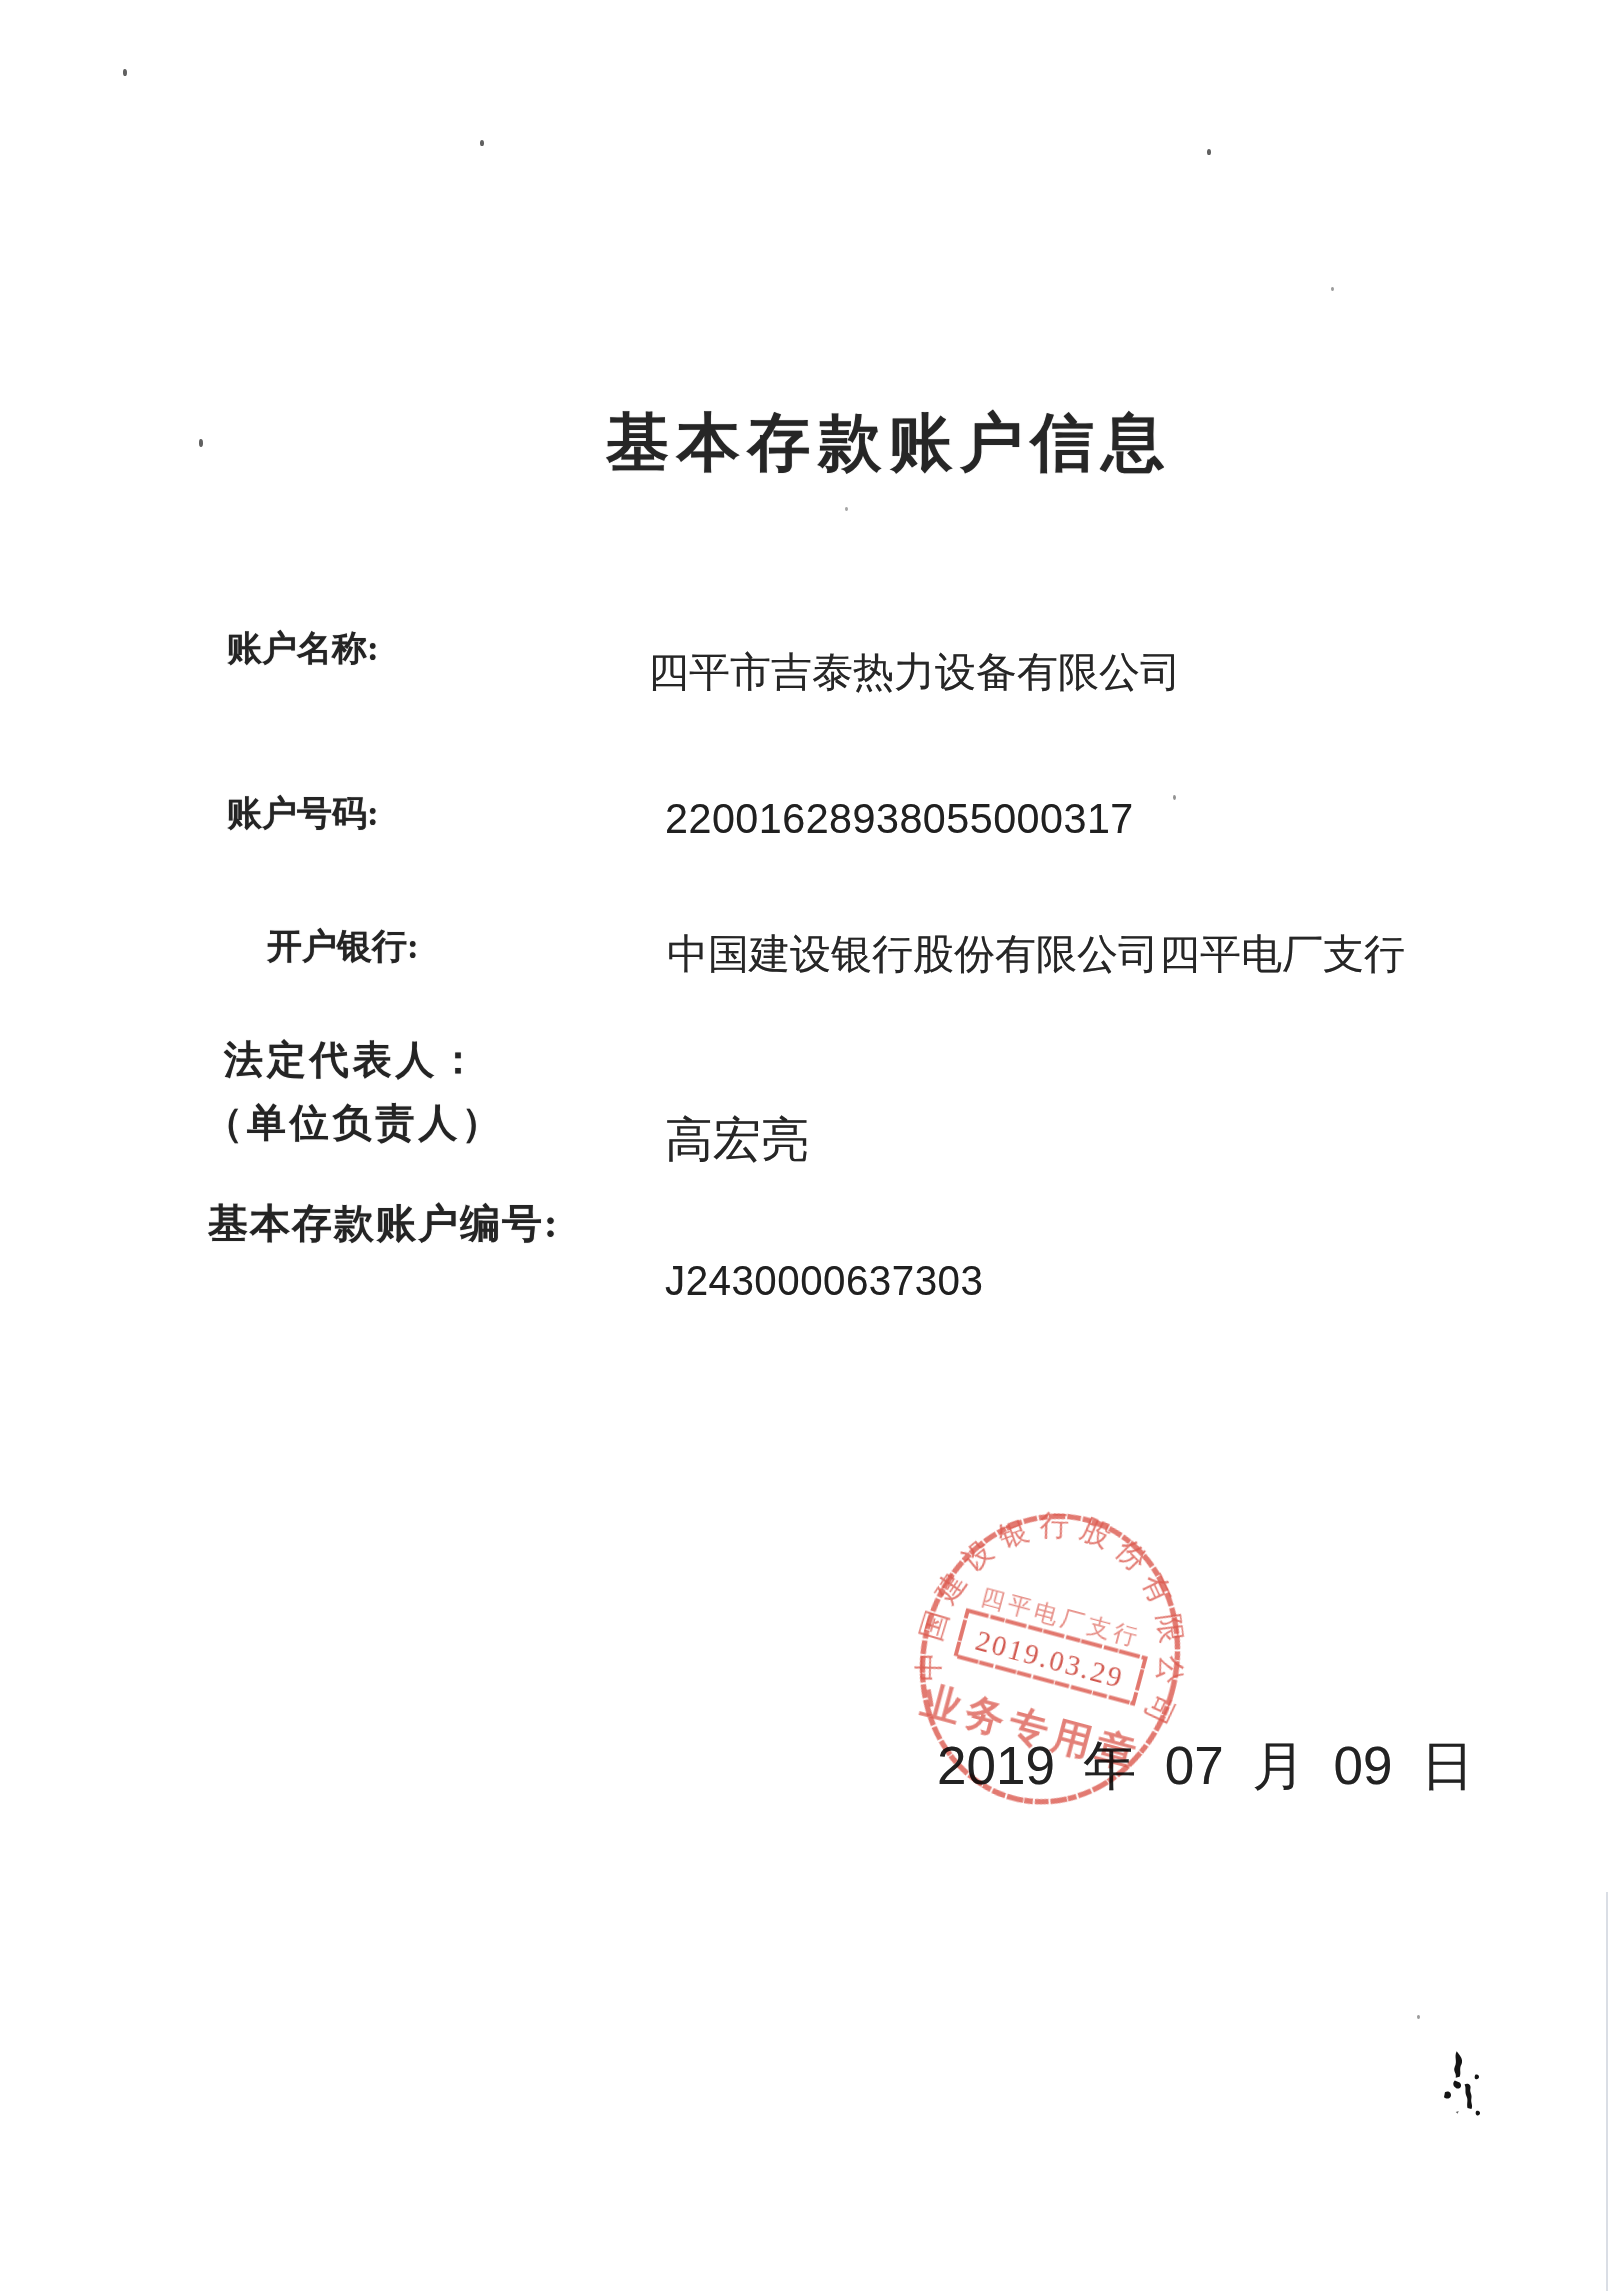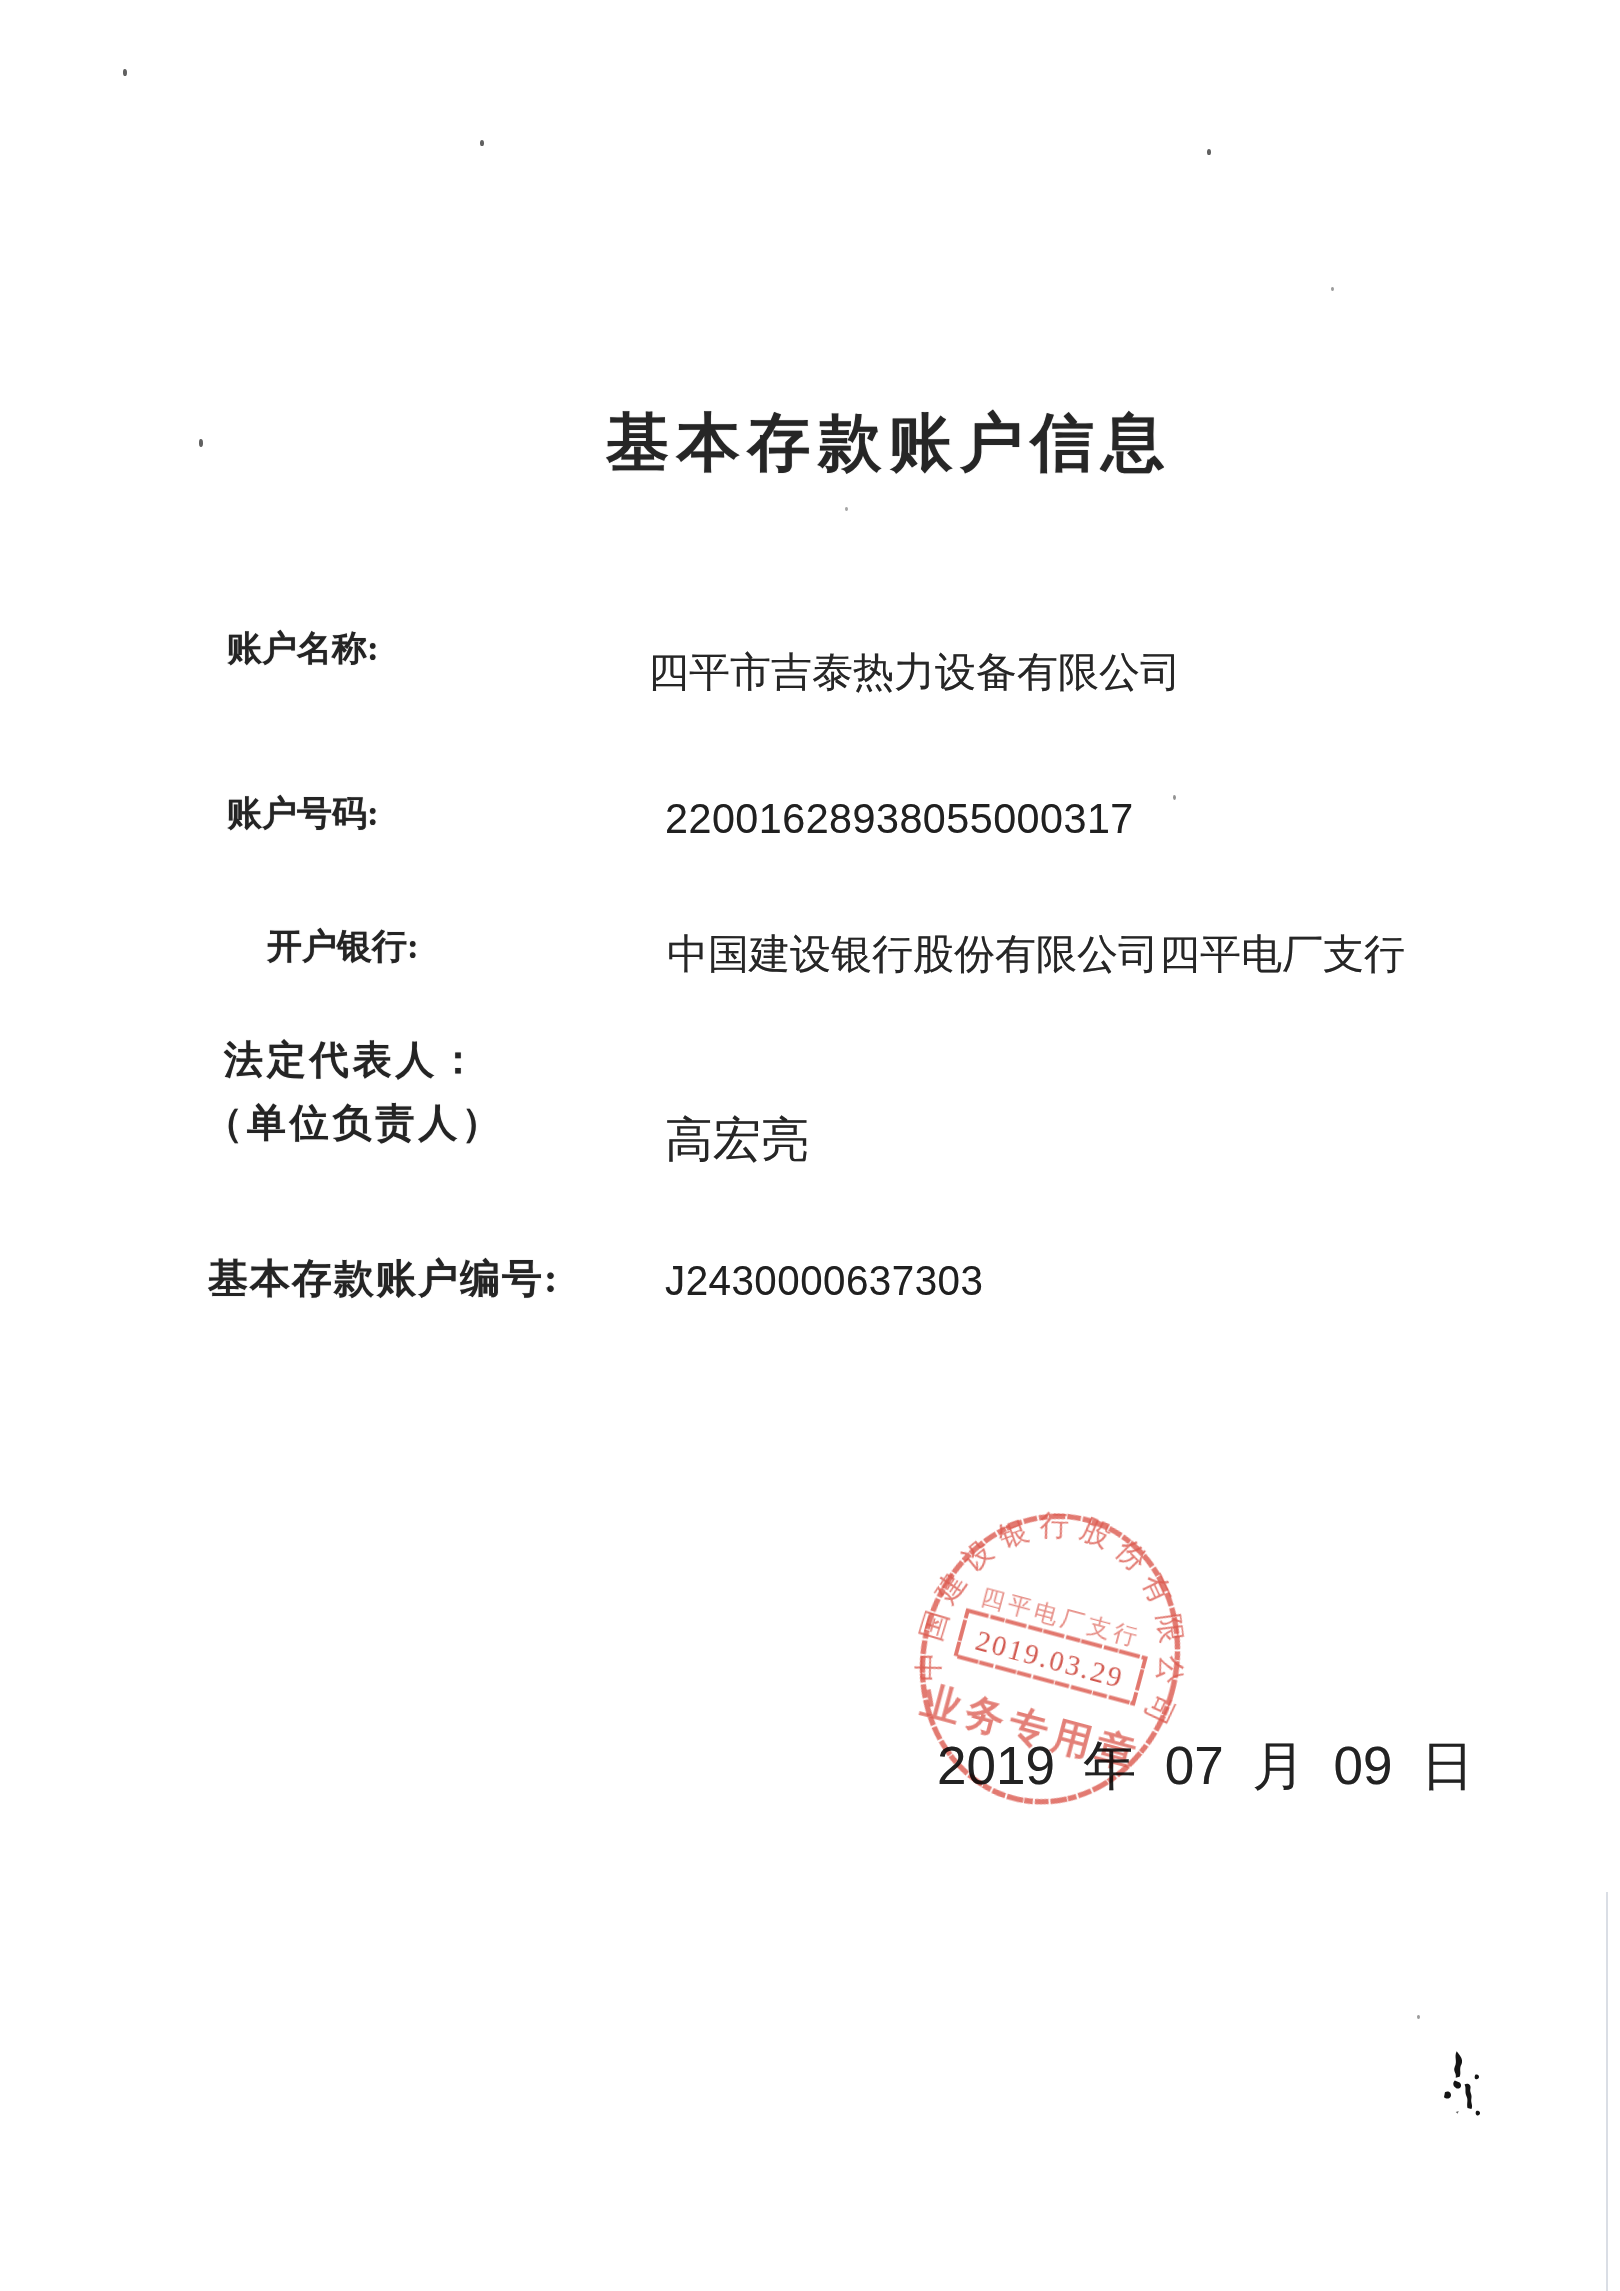--- a/index.html
+++ b/index.html
@@ -107,21 +107,21 @@
 <div class="abs field-label" style="left:227px; top:790px;">账户号码:</div>
 <div class="abs field-value-num" style="left:665px; top:794px;">22001628938055000317</div>
 
 <div class="abs field-label" style="left:227px; top:923px;margin-left:40px;">开户银行:</div>
 <div class="abs field-value-cn" style="left:667px; top:927px;">中国建设银行股份有限公司四平电厂支行</div>
 
 <div class="abs field-label small" style="left:224px; top:1033px;">法定代表人：</div>
 <div class="abs field-label small" style="left:204px; top:1096px;">（单位负责人）</div>
 <div class="abs field-value-cn" style="left:665px; top:1072px; font-size:48px;margin-top:36px;">高宏亮</div>
 
-<div class="abs field-label long" style="left:208px; top:1251px;">基本存款账户编号:</div>
+<div class="abs field-label long" style="left:208px; top:1196px;">基本存款账户编号:</div>
 <div class="abs field-value-num" style="left:665px; top:1257px; font-size:42px;">J2430000637303</div>
 
 <div class="abs issue-date" style="left:937px; top:1731px;">2019 年 07 月 09 日</div>
 
 <div class="abs stamp">
   <svg width="276" height="306" viewBox="0 0 282 312">
     <g stroke="none">
       <ellipse cx="141" cy="156" rx="129" ry="147" fill="none" stroke="#d84a3e" stroke-width="5.5" opacity="0.8" stroke-dasharray="14 2 9 1 17 2"></ellipse>
       <path id="seal-arc" d="M 39 209 A 113 126 0 1 1 243 209" fill="none"></path>
       <text font-size="30" letter-spacing="9.5" fill="#d84a3e" opacity="0.78">

